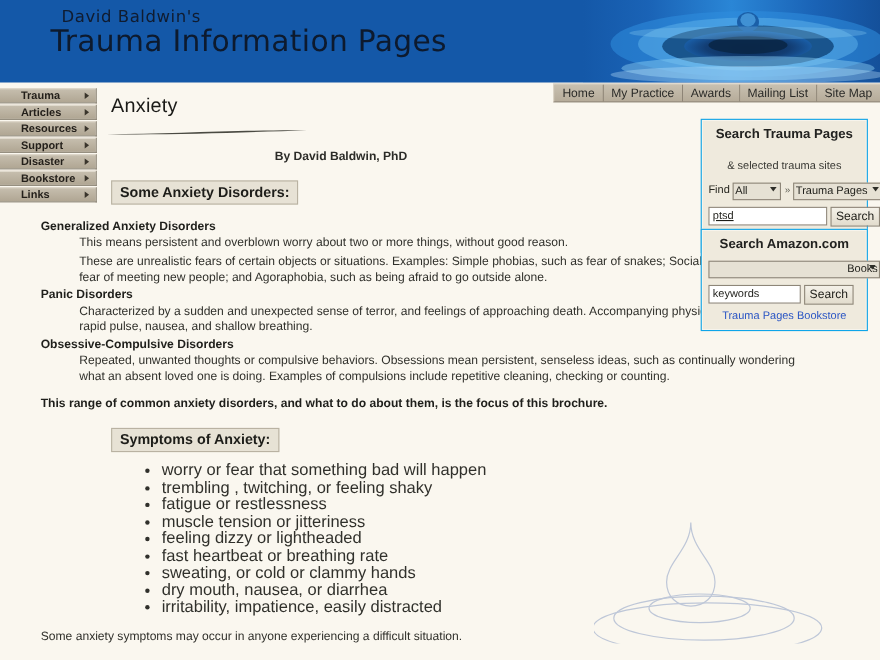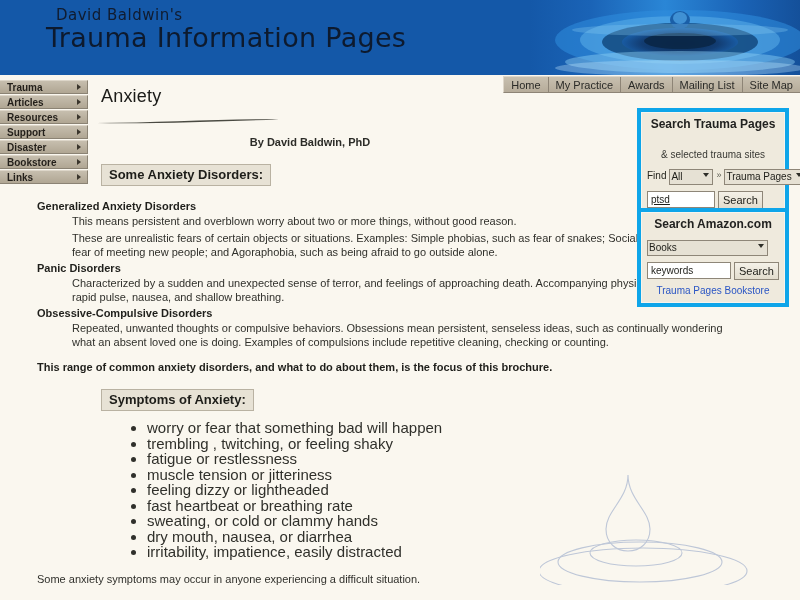--- a/index.html
+++ b/index.html
@@ -83,21 +83,21 @@
     height: 14px;
     margin-bottom: 1px;
     background: linear-gradient(#c6beae, #b0a693);
     border-top: 1px solid #ddd6c9;
     border-bottom: 1px solid #8b8374;
     border-right: 1px solid #8b8374;
     display: flex;
     align-items: center;
     font-size: 10px;
     color: #231f1a;
-    padding-left: 7px;
+    padding-left: 19px;
     cursor: pointer;
     font-weight: bold;
   }
   .menu-arrow {
     position: absolute;
     right: 6px; top: 50%;
     transform: translateY(-50%);
     width: 0; height: 0;
     border-left: 4px solid #3a352c;
     border-top: 3px solid transparent;
@@ -187,21 +187,21 @@
     position: absolute;
     left: 540px; top: 465px;
     width: 210px; height: 120px;
     pointer-events: none;
   }
 
   
   .panel {
     position: absolute;
     background: #efeadd;
-    border: 4px solid #0ea5e9;
+    border: 1px solid #0ea5e9;
     box-shadow: 0 0 0 1px #f7f4ec inset;
   }
   #panel-trauma { left: 637px; top: 108px; width: 152px; padding: 5px 6px 7px 6px; }
   #panel-amazon { left: 637px; top: 208px; width: 152px; padding: 5px 6px 7px 6px; }
   .panel-title {
     text-align: center;
     font-size: 12px;
     font-weight: bold;
     color: #222220;
   }
@@ -229,31 +229,31 @@
     position: absolute; right: 4px; top: 50%;
     transform: translateY(-50%);
     width: 0; height: 0;
     border-top: 4px solid #2e2e28;
     border-left: 3px solid transparent;
     border-right: 3px solid transparent;
     pointer-events: none;
   }
   .sel-find { width: 44px; padding-right: 13px; }
   .sel-site { width: 82px; padding-right: 13px; }
-  .sel-books { width: 121px; padding-right: 13px; }
+  .sel-books { width: 156px; padding-right: 13px; text-align: right; }
   input.txt {
     font-family: "Liberation Sans", sans-serif;
     font-size: 10px;
     height: 17px;
     border: 1px solid #8e8678;
     background: #ffffff;
     color: #1d1d18;
     padding: 0 3px;
   }
-  .txt-trauma { width: 68px; text-decoration: underline; }
+  .txt-trauma { width: 108px; text-decoration: underline; }
   .txt-amazon { width: 84px; }
   button.btn {
     font-family: "Liberation Sans", sans-serif;
     font-size: 11px;
     height: 18px;
     border: 1px solid #8e8678;
     background: linear-gradient(#f4f1e8, #e2dccd);
     color: #1d1d18;
     padding: 0 4px;
     margin-left: 3px;

